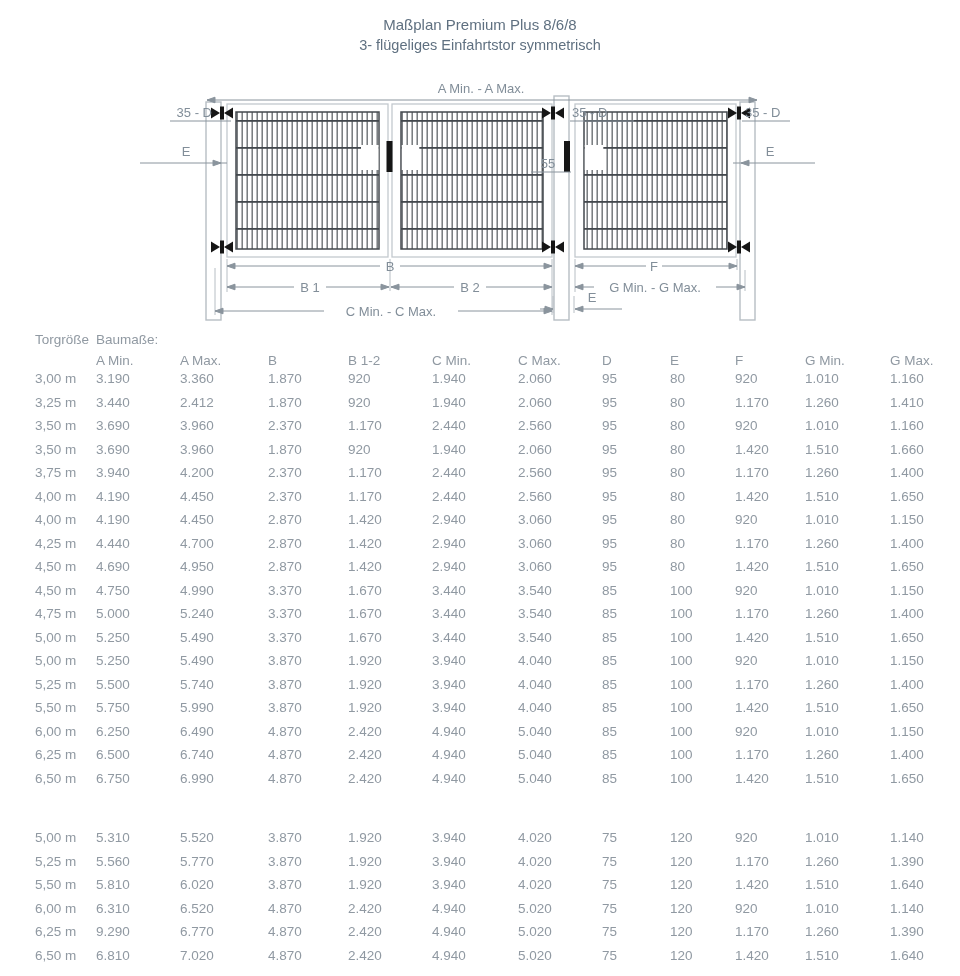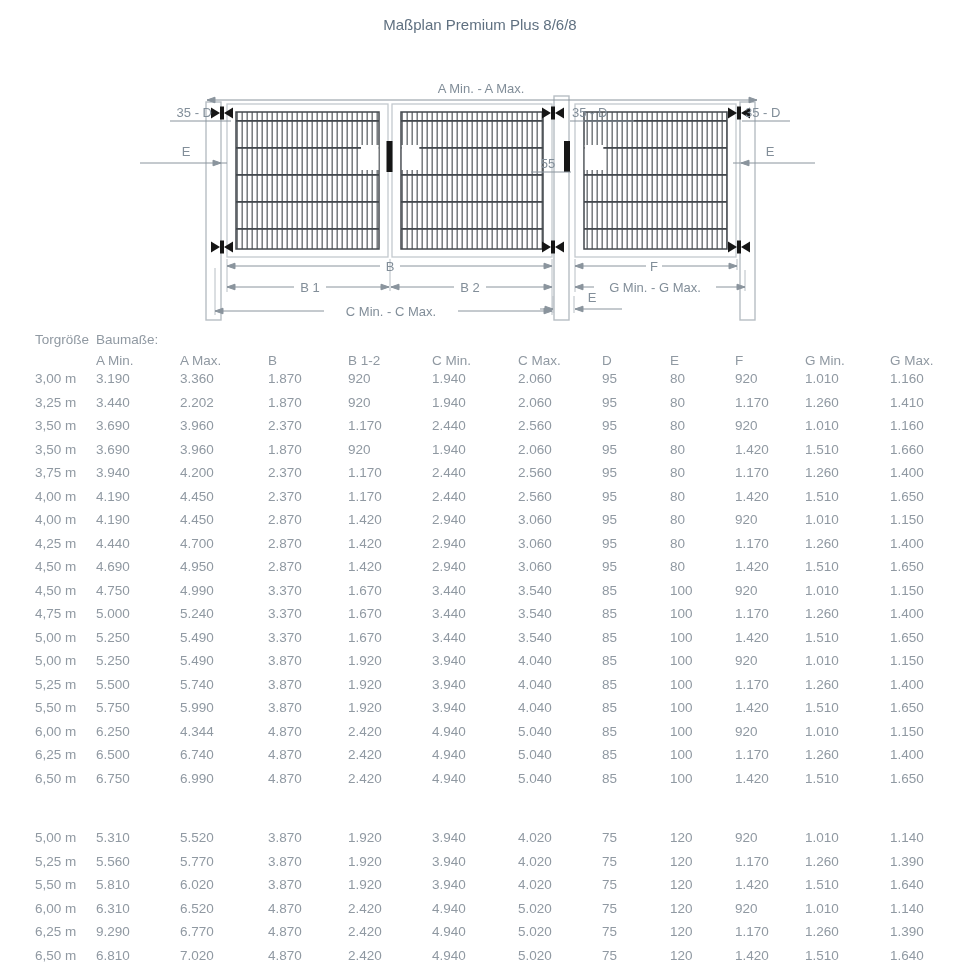--- a/index.html
+++ b/index.html
@@ -18,20 +18,21 @@
   .tcell{white-space:nowrap;overflow:visible;}
   .note{position:absolute;left:45px;white-space:nowrap;}
 </style>
 </head>
 <body>
 
 <div class="page">
 
   <div class="titles">
     <div class="title">Maßplan Premium Plus 8/6/8</div>
+    <div class="subtitle">3- flügeliges Einfahrtstor symmetrisch</div>
   </div>
 
   <svg class="diagram" width="960" height="332" viewBox="0 0 960 332">
     <defs>
       <pattern id="mesh" width="5" height="27" patternUnits="userSpaceOnUse">
         <rect width="5" height="27" fill="#ffffff"></rect>
         <rect x="1.6" y="0" width="1.1" height="27" fill="#43484d"></rect>
         <rect x="0" y="12" width="5" height="1.8" fill="#43484d"></rect>
       </pattern>
       <g id="hinge" fill="#161616">
@@ -191,21 +192,21 @@
           <div class="tcell">2.060</div>
           <div class="tcell">95</div>
           <div class="tcell">80</div>
           <div class="tcell">920</div>
           <div class="tcell">1.010</div>
           <div class="tcell">1.160</div>
         </div>
         <div class="trow">
           <div class="tcell">3,25 m</div>
           <div class="tcell">3.440</div>
-          <div class="tcell">2.202</div>
+          <div class="tcell">2.412</div>
           <div class="tcell">1.870</div>
           <div class="tcell">920</div>
           <div class="tcell">1.940</div>
           <div class="tcell">2.060</div>
           <div class="tcell">95</div>
           <div class="tcell">80</div>
           <div class="tcell">1.170</div>
           <div class="tcell">1.260</div>
           <div class="tcell">1.410</div>
         </div>
@@ -387,21 +388,21 @@
           <div class="tcell">4.040</div>
           <div class="tcell">85</div>
           <div class="tcell">100</div>
           <div class="tcell">1.420</div>
           <div class="tcell">1.510</div>
           <div class="tcell">1.650</div>
         </div>
         <div class="trow">
           <div class="tcell">6,00 m</div>
           <div class="tcell">6.250</div>
-          <div class="tcell">4.344</div>
+          <div class="tcell">6.490</div>
           <div class="tcell">4.870</div>
           <div class="tcell">2.420</div>
           <div class="tcell">4.940</div>
           <div class="tcell">5.040</div>
           <div class="tcell">85</div>
           <div class="tcell">100</div>
           <div class="tcell">920</div>
           <div class="tcell">1.010</div>
           <div class="tcell">1.150</div>
         </div>

